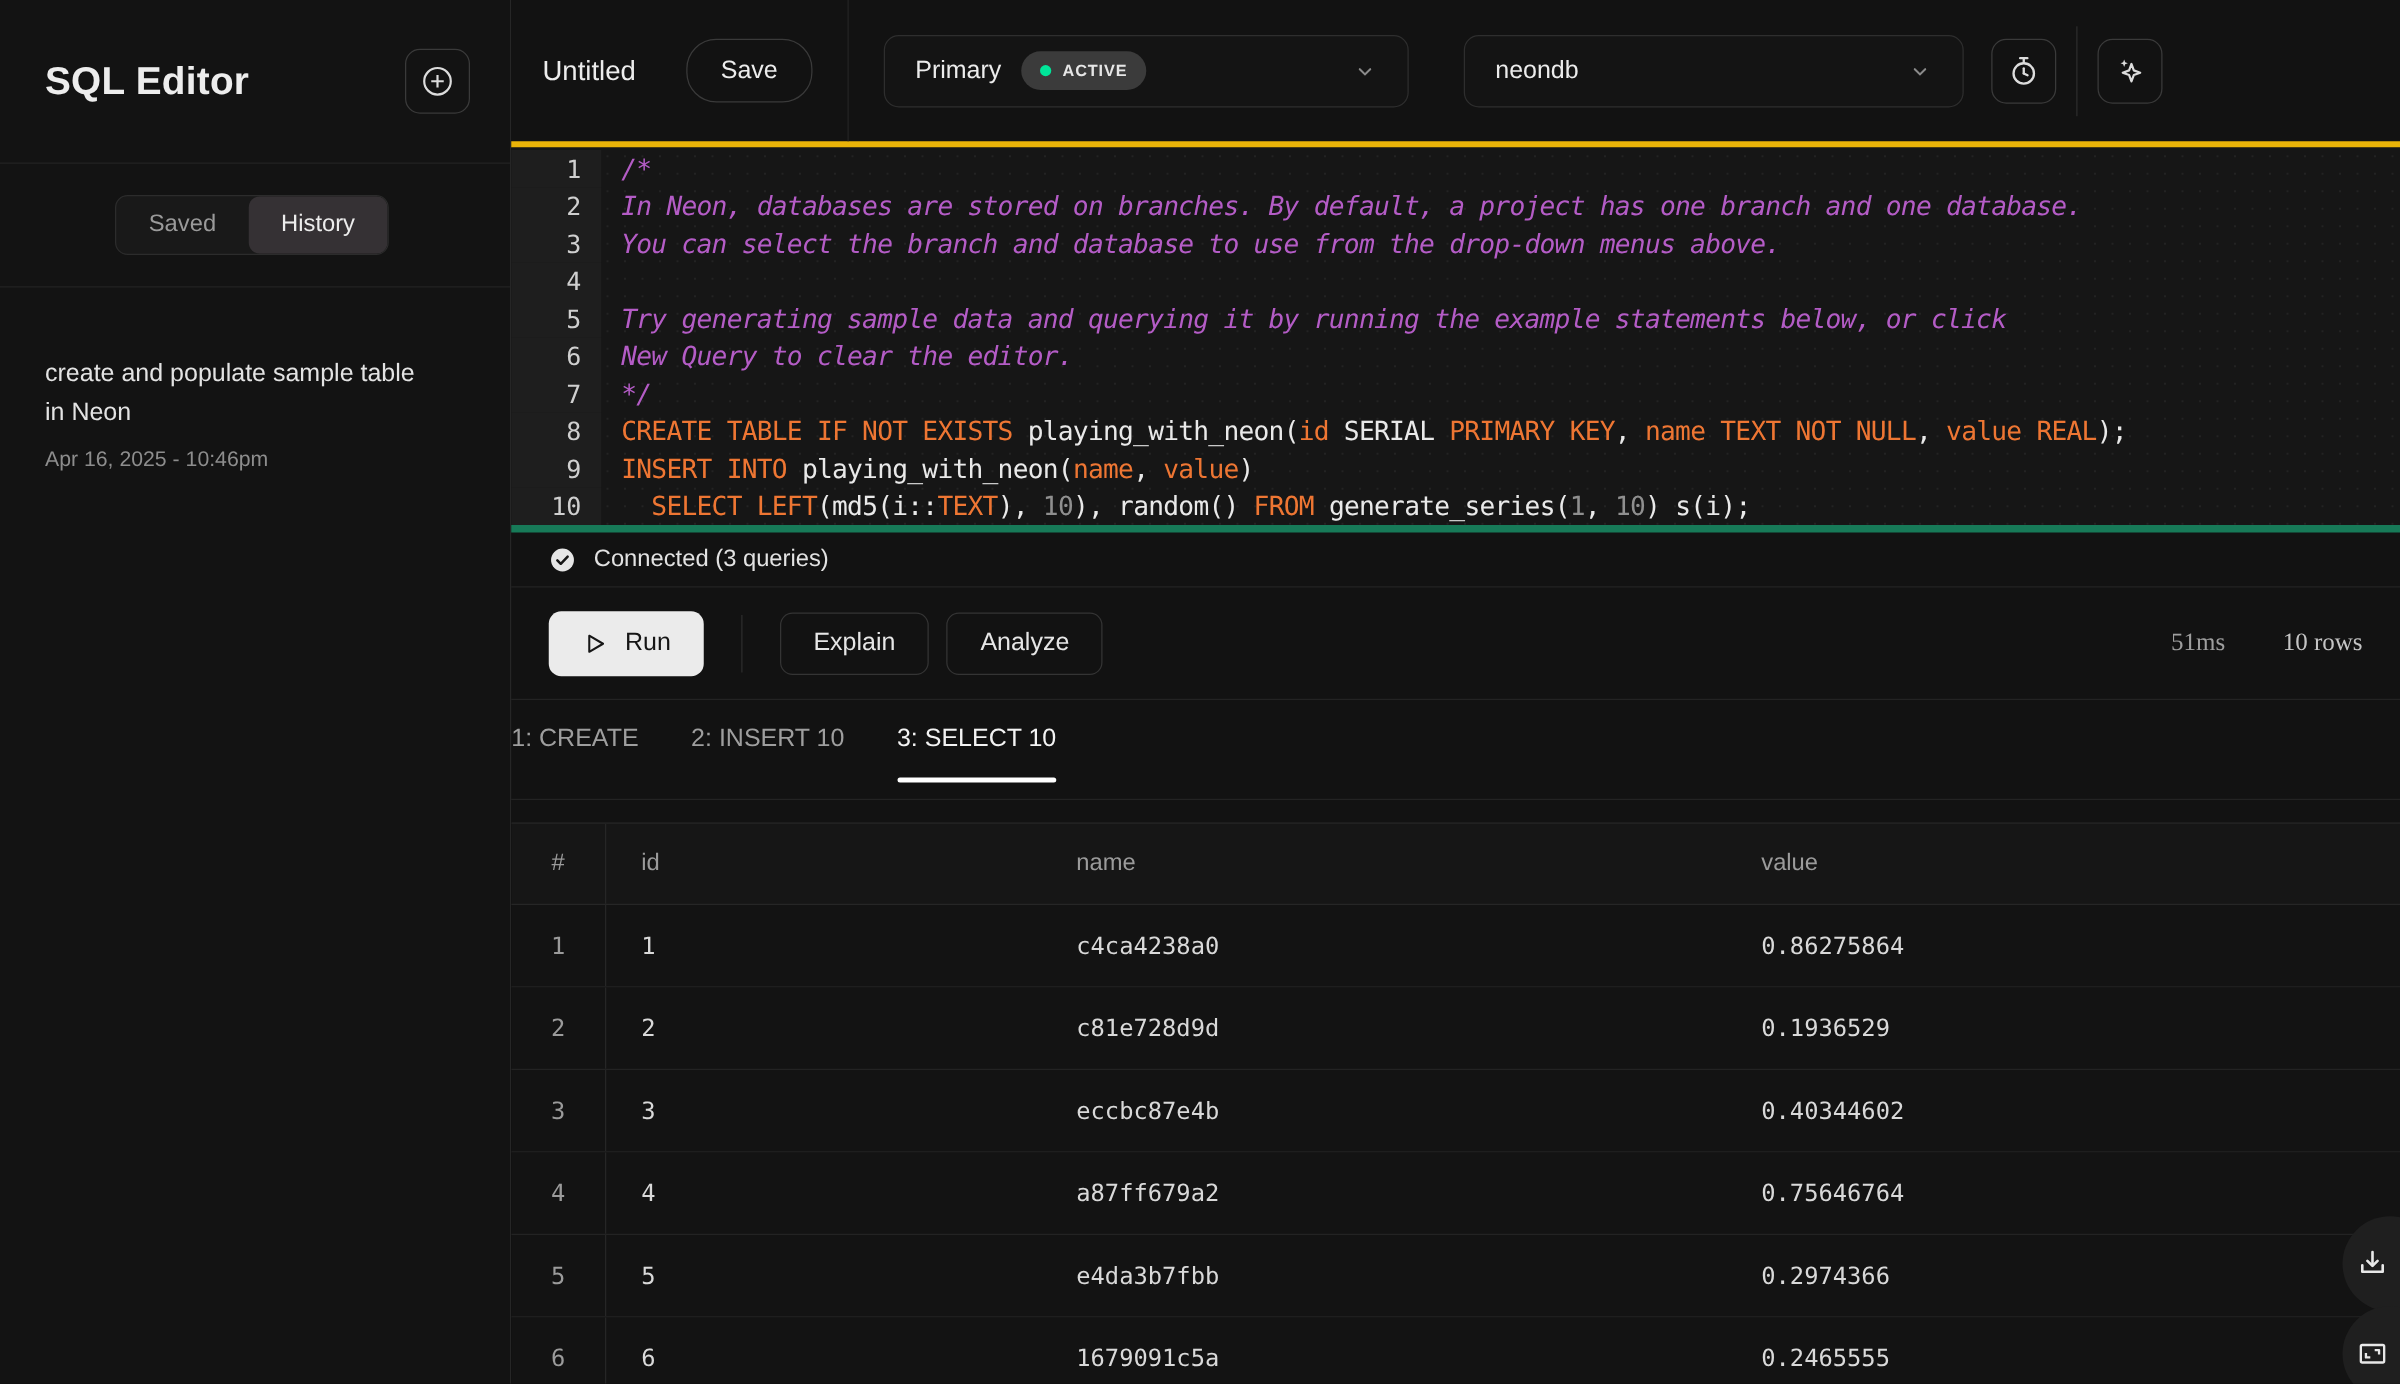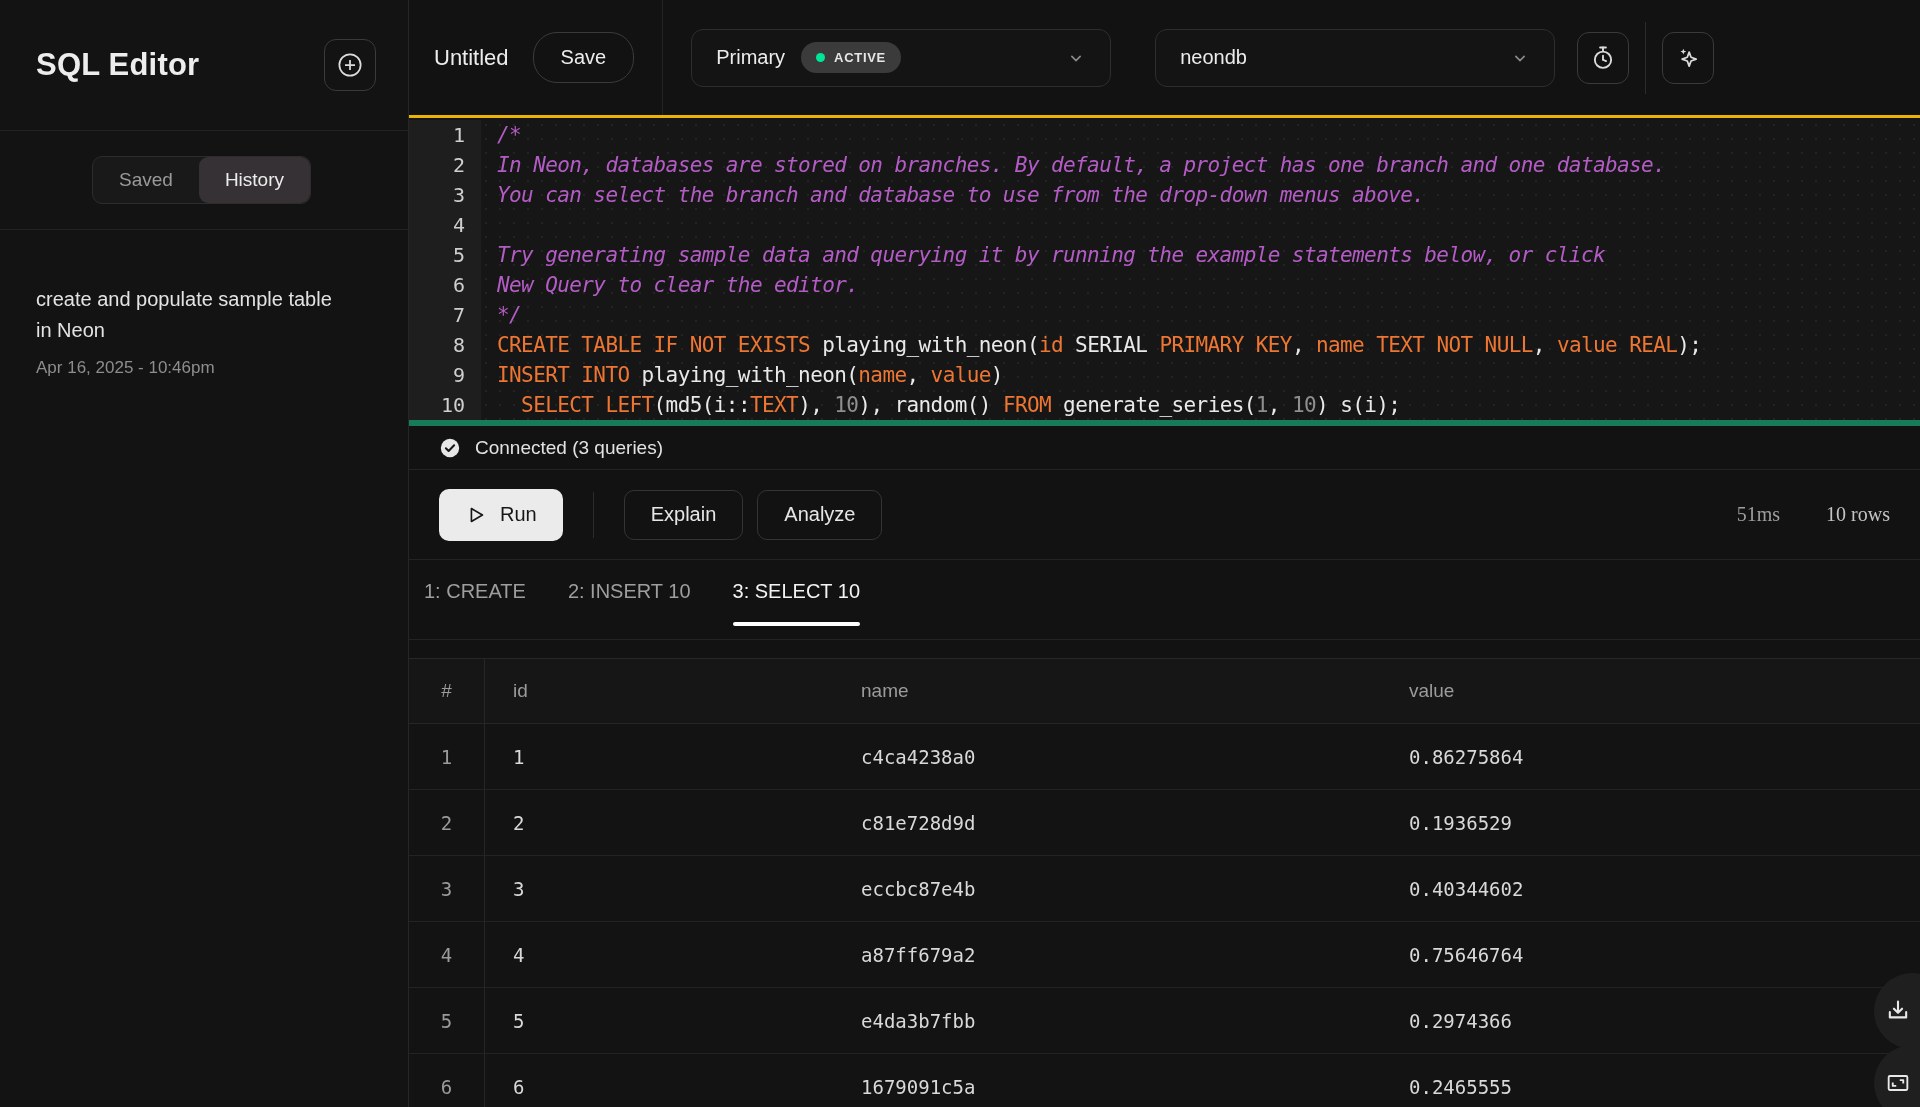--- a/index.html
+++ b/index.html
@@ -21,23 +21,23 @@
   .seg-btn { padding:12px 26px; font-size:19px; color:#9a9a9a; background:transparent; border:none; border-radius:9px; cursor:pointer; font-family:inherit; }
   .seg-btn.active { background:#353134; color:#ececec; }
   .history-list { padding:54px 36px; }
   .history-item { cursor:pointer; }
   .hi-title { font-size:20px; line-height:31px; color:#e3e3e3; max-width:300px; overflow-wrap:anywhere; }
   .hi-date { margin-top:12px; font-size:17px; color:#8d8d8d; }
 
   
   .main { flex:1; min-width:0; display:flex; flex-direction:column; }
 
-  .topbar { height:118px; min-height:118px; border-bottom:3px solid #eab308; display:flex; align-items:center; padding:0 0 0 25px; background:#121212; }
+  .topbar { height:118px; min-height:118px; border-bottom:5px solid #eab308; display:flex; align-items:center; padding:0 0 0 25px; background:#121212; }
   .query-name { font-size:22px; color:#ececec; font-weight:500; margin-right:24px; }
-  .btn-outline { border:1px solid #3a3a3a; background:transparent; color:#ececec; font-size:20px; border-radius:24px; padding:13px 27px; cursor:pointer; font-family:inherit; }
+  .btn-outline { border:1px solid #3a3a3a; background:transparent; color:#ececec; font-size:20px; border-radius:24px; padding:13px 27px; cursor:pointer; font-family:inherit;margin-left:16px; }
   .topbar-divider-full { width:1px; align-self:stretch; background:#232323; margin:0 28px; }
   .topbar-divider-short { width:1px; height:72px; background:#2c2c2c; margin:0 16px; }
   .dropdown { height:58px; border:1px solid #2e2e2e; border-radius:12px; background:#141414; display:flex; align-items:center; padding:0 24px; cursor:pointer; }
   .dd-branch { width:420px; margin-right:44px; }
   .dd-db { width:400px; margin-right:22px; }
   .dd-label { font-size:20px; color:#ececec; }
   .badge { display:inline-flex; align-items:center; gap:9px; background:#3b3b3b; border-radius:999px; padding:8px 15px; margin-left:16px; }
   .badge-dot { width:9px; height:9px; border-radius:50%; background:var(--accent-green,#00e599); }
   .badge-text { font-size:13px; font-weight:700; letter-spacing:0.7px; color:#e6e6e6; }
   .chev { margin-left:auto; color:#8a8a8a; display:flex; }
@@ -60,21 +60,21 @@
   .btn-run { background:#ebebeb; color:#161616; font-size:20px; font-weight:500; border:none; border-radius:10px; height:52px; padding:0 26px; display:flex; align-items:center; gap:13px; cursor:pointer; font-family:inherit; }
   .actions-divider { width:1px; height:46px; background:#2c2c2c; margin:0 30px; }
   .btn-ghost { border:1px solid #343434; background:transparent; color:#e6e6e6; font-size:20px; border-radius:10px; height:50px; padding:0 26px; cursor:pointer; font-family:inherit; margin-right:14px; }
   .stats { margin-left:auto; display:flex; gap:46px; font-size:20px;font-family:Liberation Serif, serif; }
   .stat-ms { color:#9e9e9e; }
   .stat-rows { color:#c4c4c4; }
 
   
   .result-tabs { height:81px; min-height:81px; border-top:1px solid #232323; border-bottom:1px solid #232323; display:flex; align-items:stretch; }
   .rtab { position:relative; background:none; border:none; color:#9e9e9e; font-size:20px; padding:0 21px; cursor:pointer; font-family:inherit; display:flex; align-items:center; }
-  .rtab:first-child { padding-left:0;margin-left:15px; }
+  .rtab:first-child { padding-left:0; }
   .rtab.active { color:#f3f3f3; font-weight:500; }
   .rtab.active::after { content:""; position:absolute; left:21px; right:21px; bottom:13px; height:4px; background:#ffffff; border-radius:2px; }
   .rtab span { transform:translateY(-8px); }
 
   
   .results { flex:1; background:#121212; padding-top:18px; overflow:hidden; }
   .thead, .trow { display:grid; grid-template-columns:76px 348px 548px 1fr; align-items:center; height:66px; }
   .thead { background:#161616; border-top:1px solid #262626; border-bottom:1px solid #262626; color:#9b9b9b; font-size:19px; }
   .trow { background:#131313; border-bottom:1px solid #232323; font-family:"DejaVu Sans Mono", monospace; font-size:19px; color:#d9d9d9; }
   .cell-num { height:100%; display:flex; align-items:center; justify-content:center; color:#9b9b9b; border-right:1px solid #262626; font-family:"DejaVu Sans Mono", monospace; }

